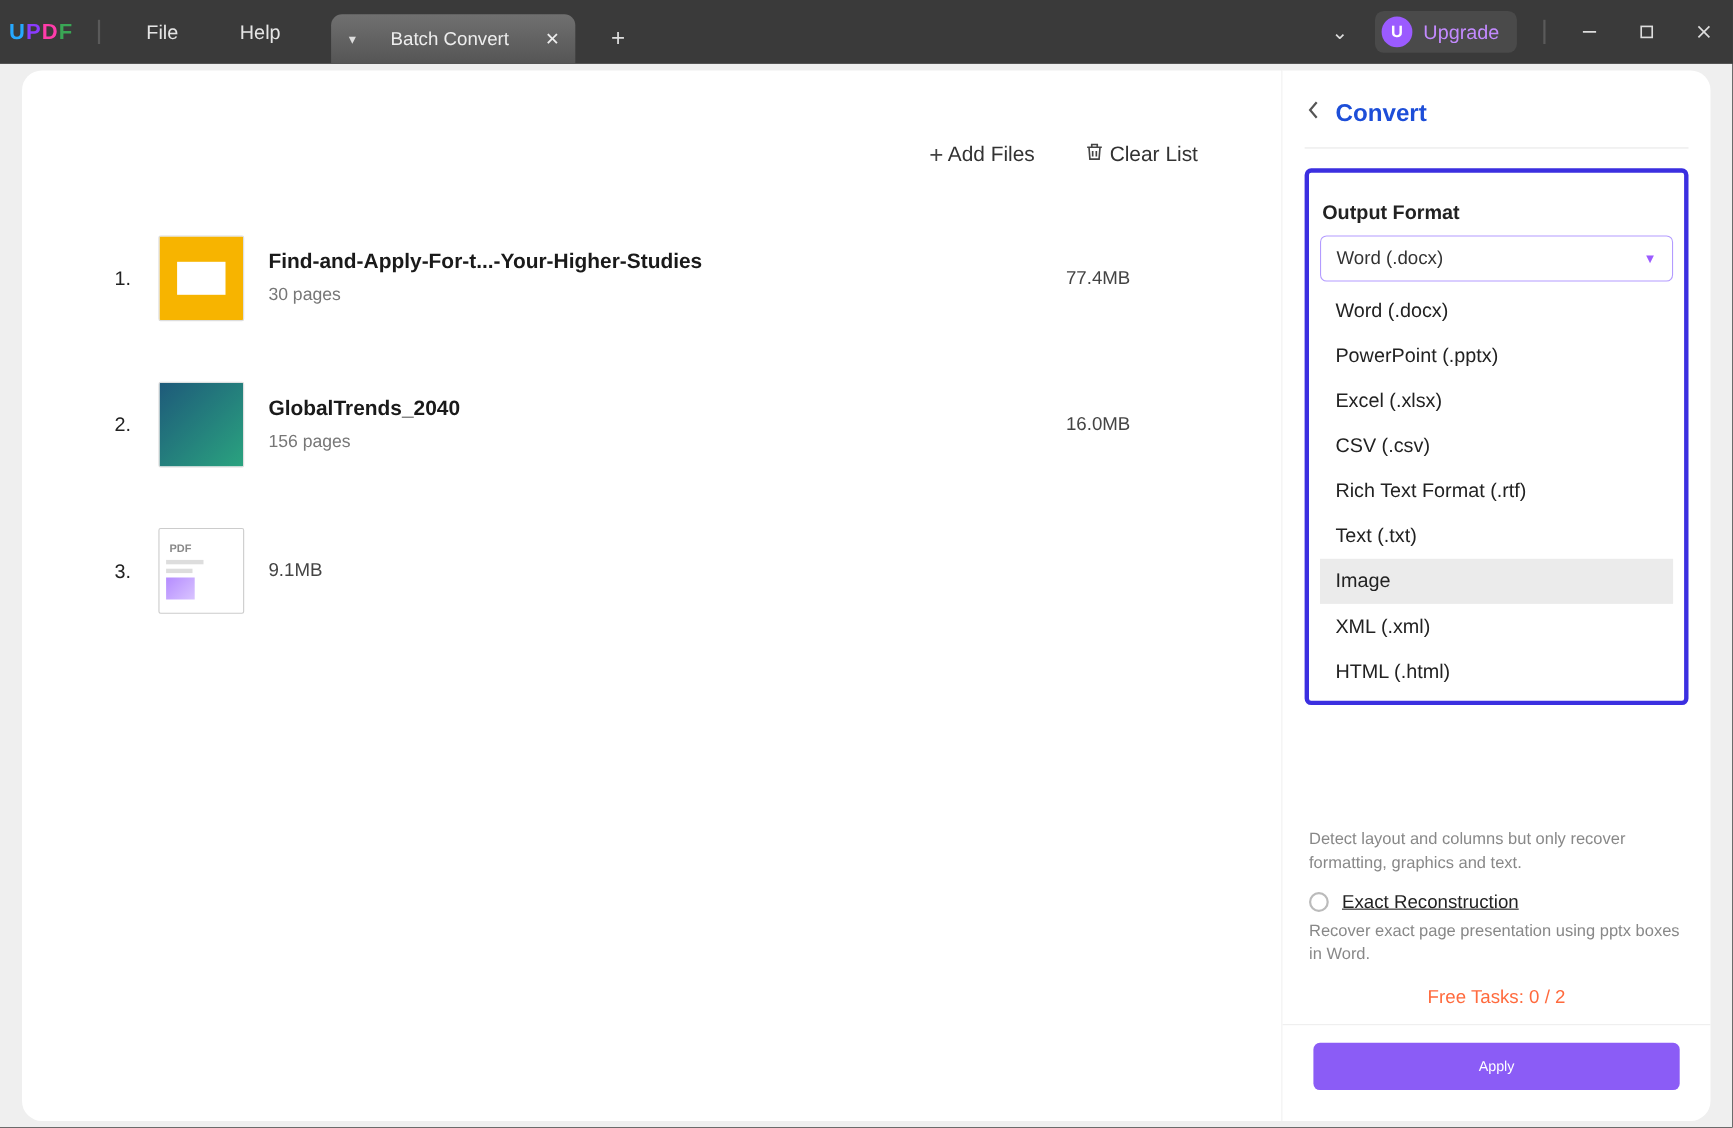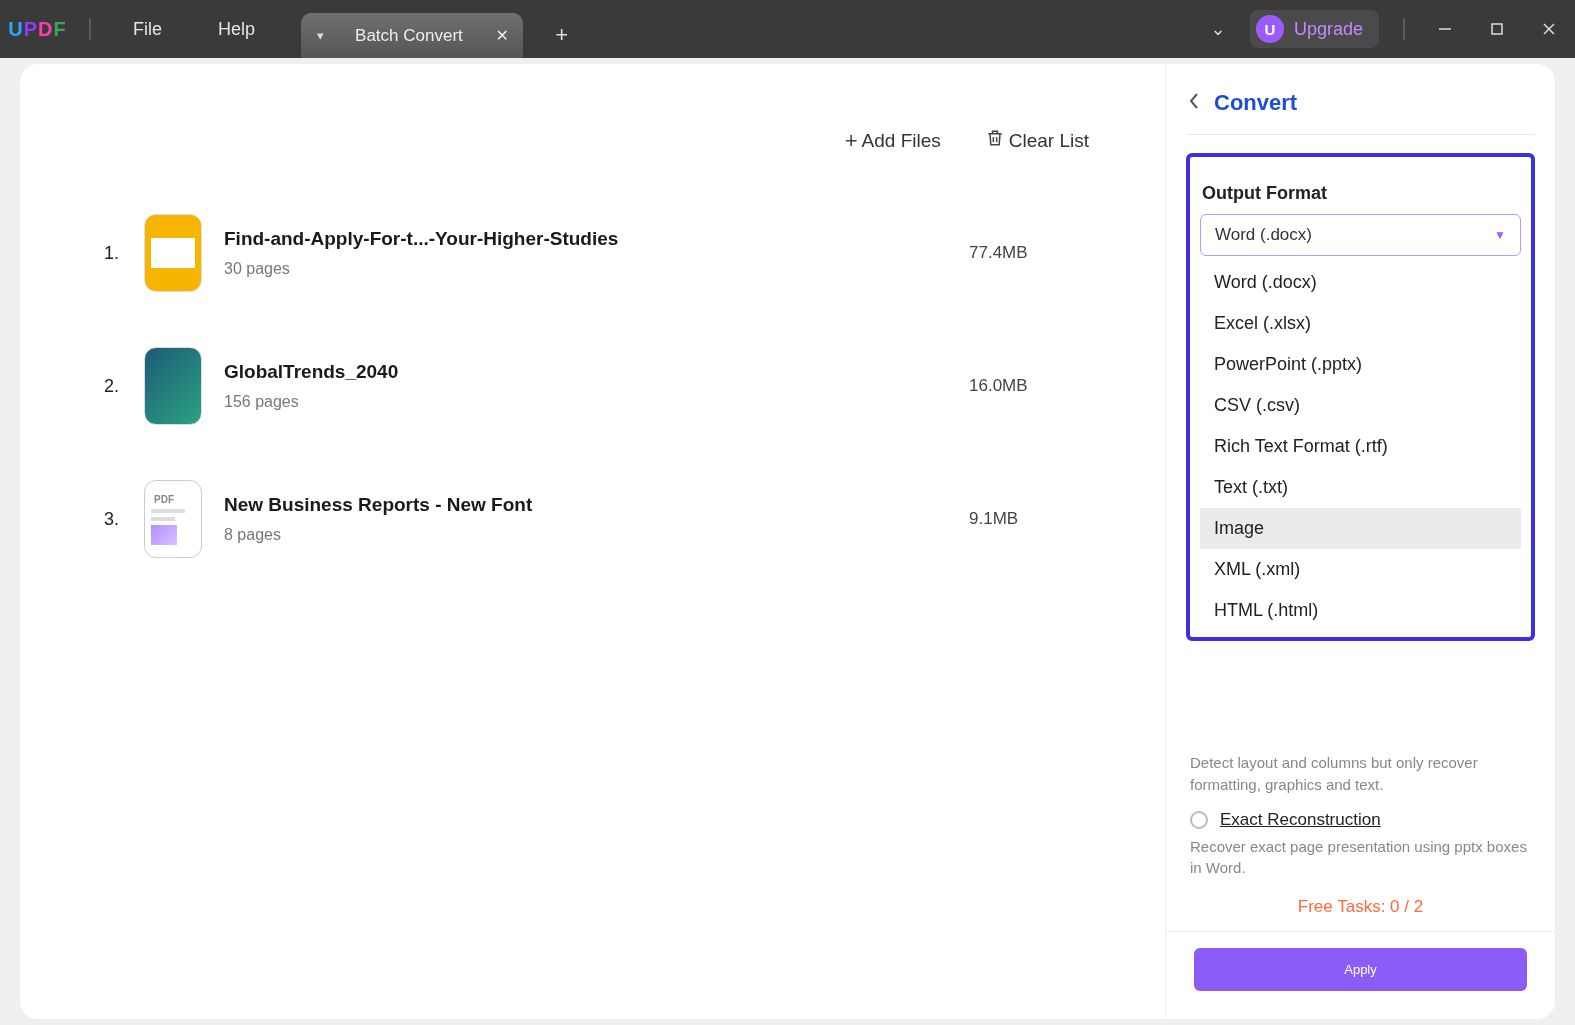--- a/index.html
+++ b/index.html
@@ -33,21 +33,21 @@
   .main-panel-wrap { flex:1; padding: 6px 0 6px 20px; }
   .main-panel { background:#fff; border-radius: 18px 0 0 18px; width:100%; height: 100%; position:relative; }
   .list-actions { position:absolute; top: 63px; right: 76px; display:flex; gap: 44px; align-items:center; color:#333; font-size:19px;}
   .action { display:flex; align-items:center; gap:4px; cursor:pointer; }
   .icon-plus::before { content:"+"; font-size:22px; font-weight:400; color:#444; }
   .icon-trash svg { width:20px; height:22px; }
 
   .file-list { position:absolute; top: 150px; left: 84px; right: 76px; }
   .file-row { display:flex; align-items:center; margin-bottom: 55px; }
   .file-idx { width: 40px; font-size:18px; color:#222; }
-  .thumb { width: 58px; height: 78px; border:1px solid #ddd; border-radius:12px; margin-right: 22px; display:flex; align-items:center; justify-content:center; overflow:hidden; }
+  .thumb { width: 78px; height: 78px; border:1px solid #ddd; border-radius:2px; margin-right: 22px; display:flex; align-items:center; justify-content:center; overflow:hidden; }
   .thumb.t1 { background: linear-gradient(#f7b400,#f7b400); }
   .thumb.t1 div { background:#fff; width:44px; height:30px; }
   .thumb.t2 { background: linear-gradient(135deg,#1e5a7a,#2aa37f); }
   .thumb.t3 { background:#fff; border:1px solid #ccc; flex-direction:column; gap:4px; align-items:flex-start; padding:6px;}
   .thumb.t3 .pdf-tag { font-size:10px; color:#888; font-weight:700; align-self: flex-start; margin-left: 3px;}
   .thumb.t3 .pbar { width: 34px; height:4px; background:#ddd;}
   .thumb.t3 .pimg { width: 26px; height:20px; background: linear-gradient(135deg,#b58cff,#d9c4ff);}
   .file-meta { flex:1; }
   .file-title { font-size:19px; font-weight:600; color:#1a1a1a; margin-bottom: 10px;}
   .file-pages { font-size:16px; color:#777; }
@@ -175,24 +175,20 @@
           </div>
 
           <div class="file-row">
             <div class="file-idx">3.</div>
             <div class="thumb t3">
               <span class="pdf-tag">PDF</span>
               <div class="pbar"></div>
               <div class="pbar" style="width:24px;"></div>
               <div class="pimg"></div>
             </div>
-            <div class="file-meta">
-              <div class="file-title">New Business Reports - New Font</div>
-              <div class="file-pages">8 pages</div>
-            </div>
             <div class="file-size">9.1MB</div>
           </div>
         </div>
       </div>
     </div>
 
     <div class="side-panel">
       <div class="side-header">
         <span class="back-chev">
           <svg width="12" height="18" viewBox="0 0 12 18">
@@ -205,22 +201,22 @@
 
       <div class="side-content">
         <div class="highlight-box">
           <div class="of-label">Output Format</div>
           <div class="select-box">
             <span>Word (.docx)</span>
             <span class="dd-caret">▼</span>
           </div>
           <div class="dd-list" id="dd-list">
               <div class="dd-item">Word (.docx)</div>
+              <div class="dd-item">PowerPoint (.pptx)</div>
               <div class="dd-item">Excel (.xlsx)</div>
-              <div class="dd-item">PowerPoint (.pptx)</div>
               <div class="dd-item">CSV (.csv)</div>
               <div class="dd-item">Rich Text Format (.rtf)</div>
               <div class="dd-item">Text (.txt)</div>
               <div class="dd-item hover">Image</div>
               <div class="dd-item">XML (.xml)</div>
               <div class="dd-item">HTML (.html)</div>
             </div>
         </div>
       </div>
 

